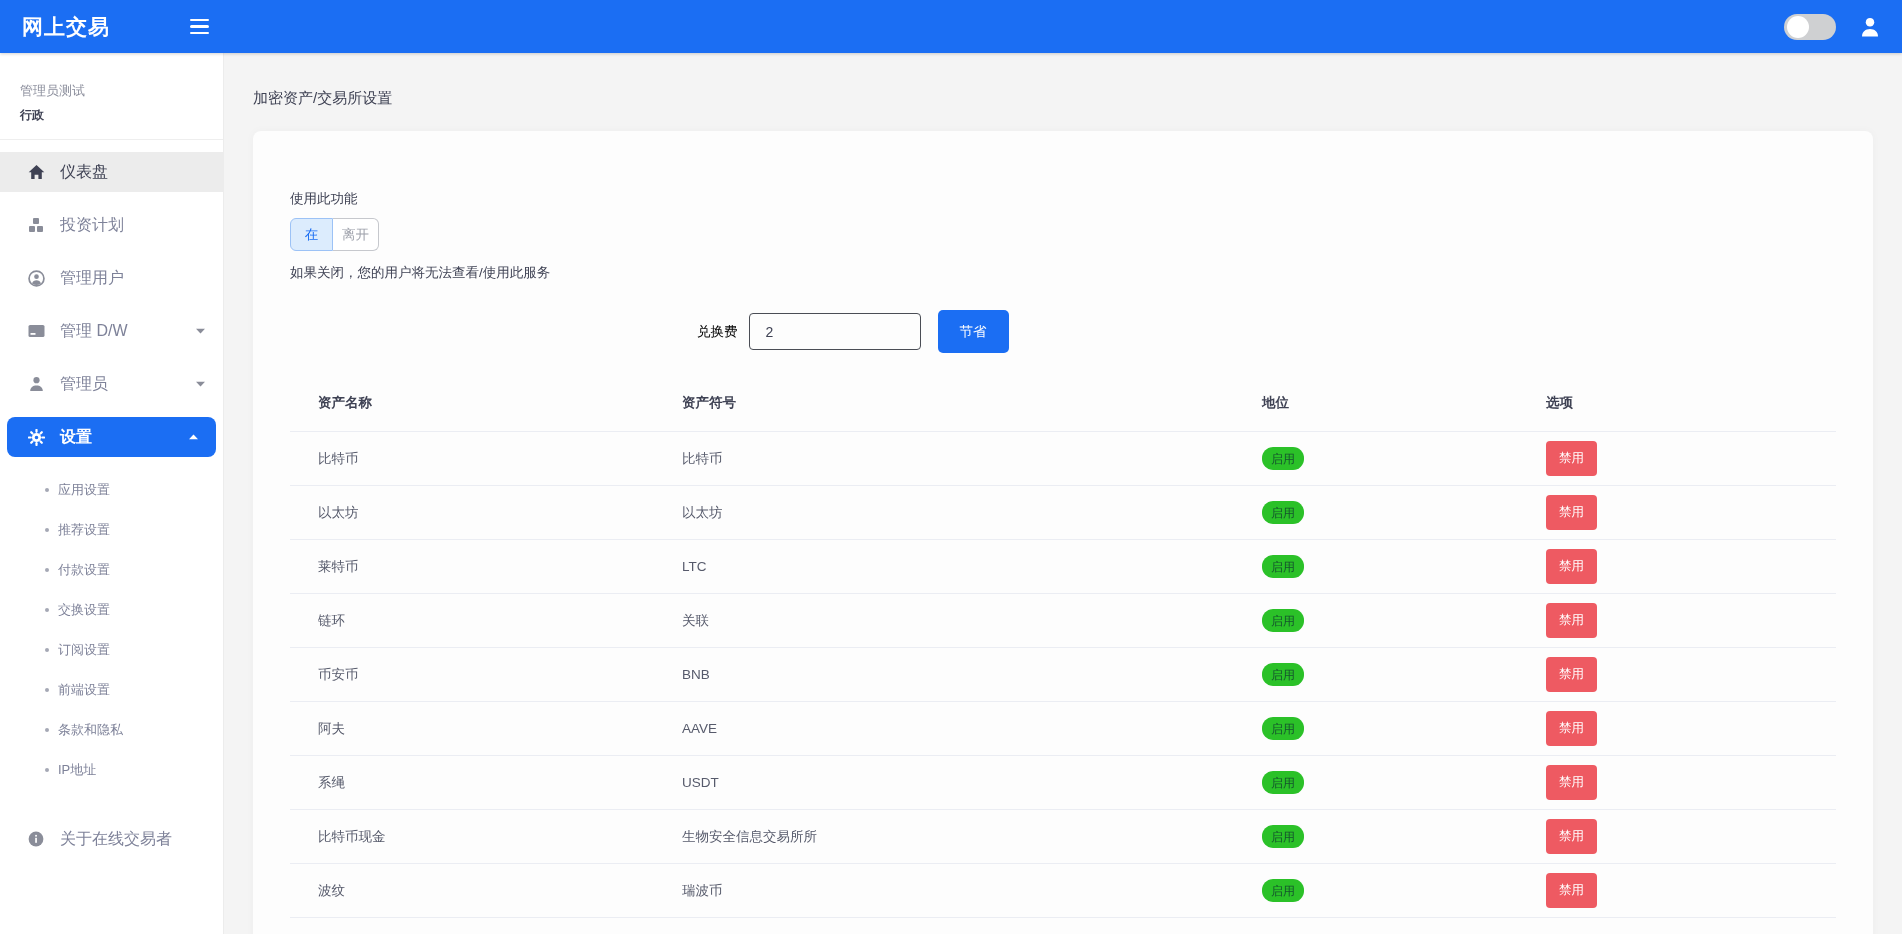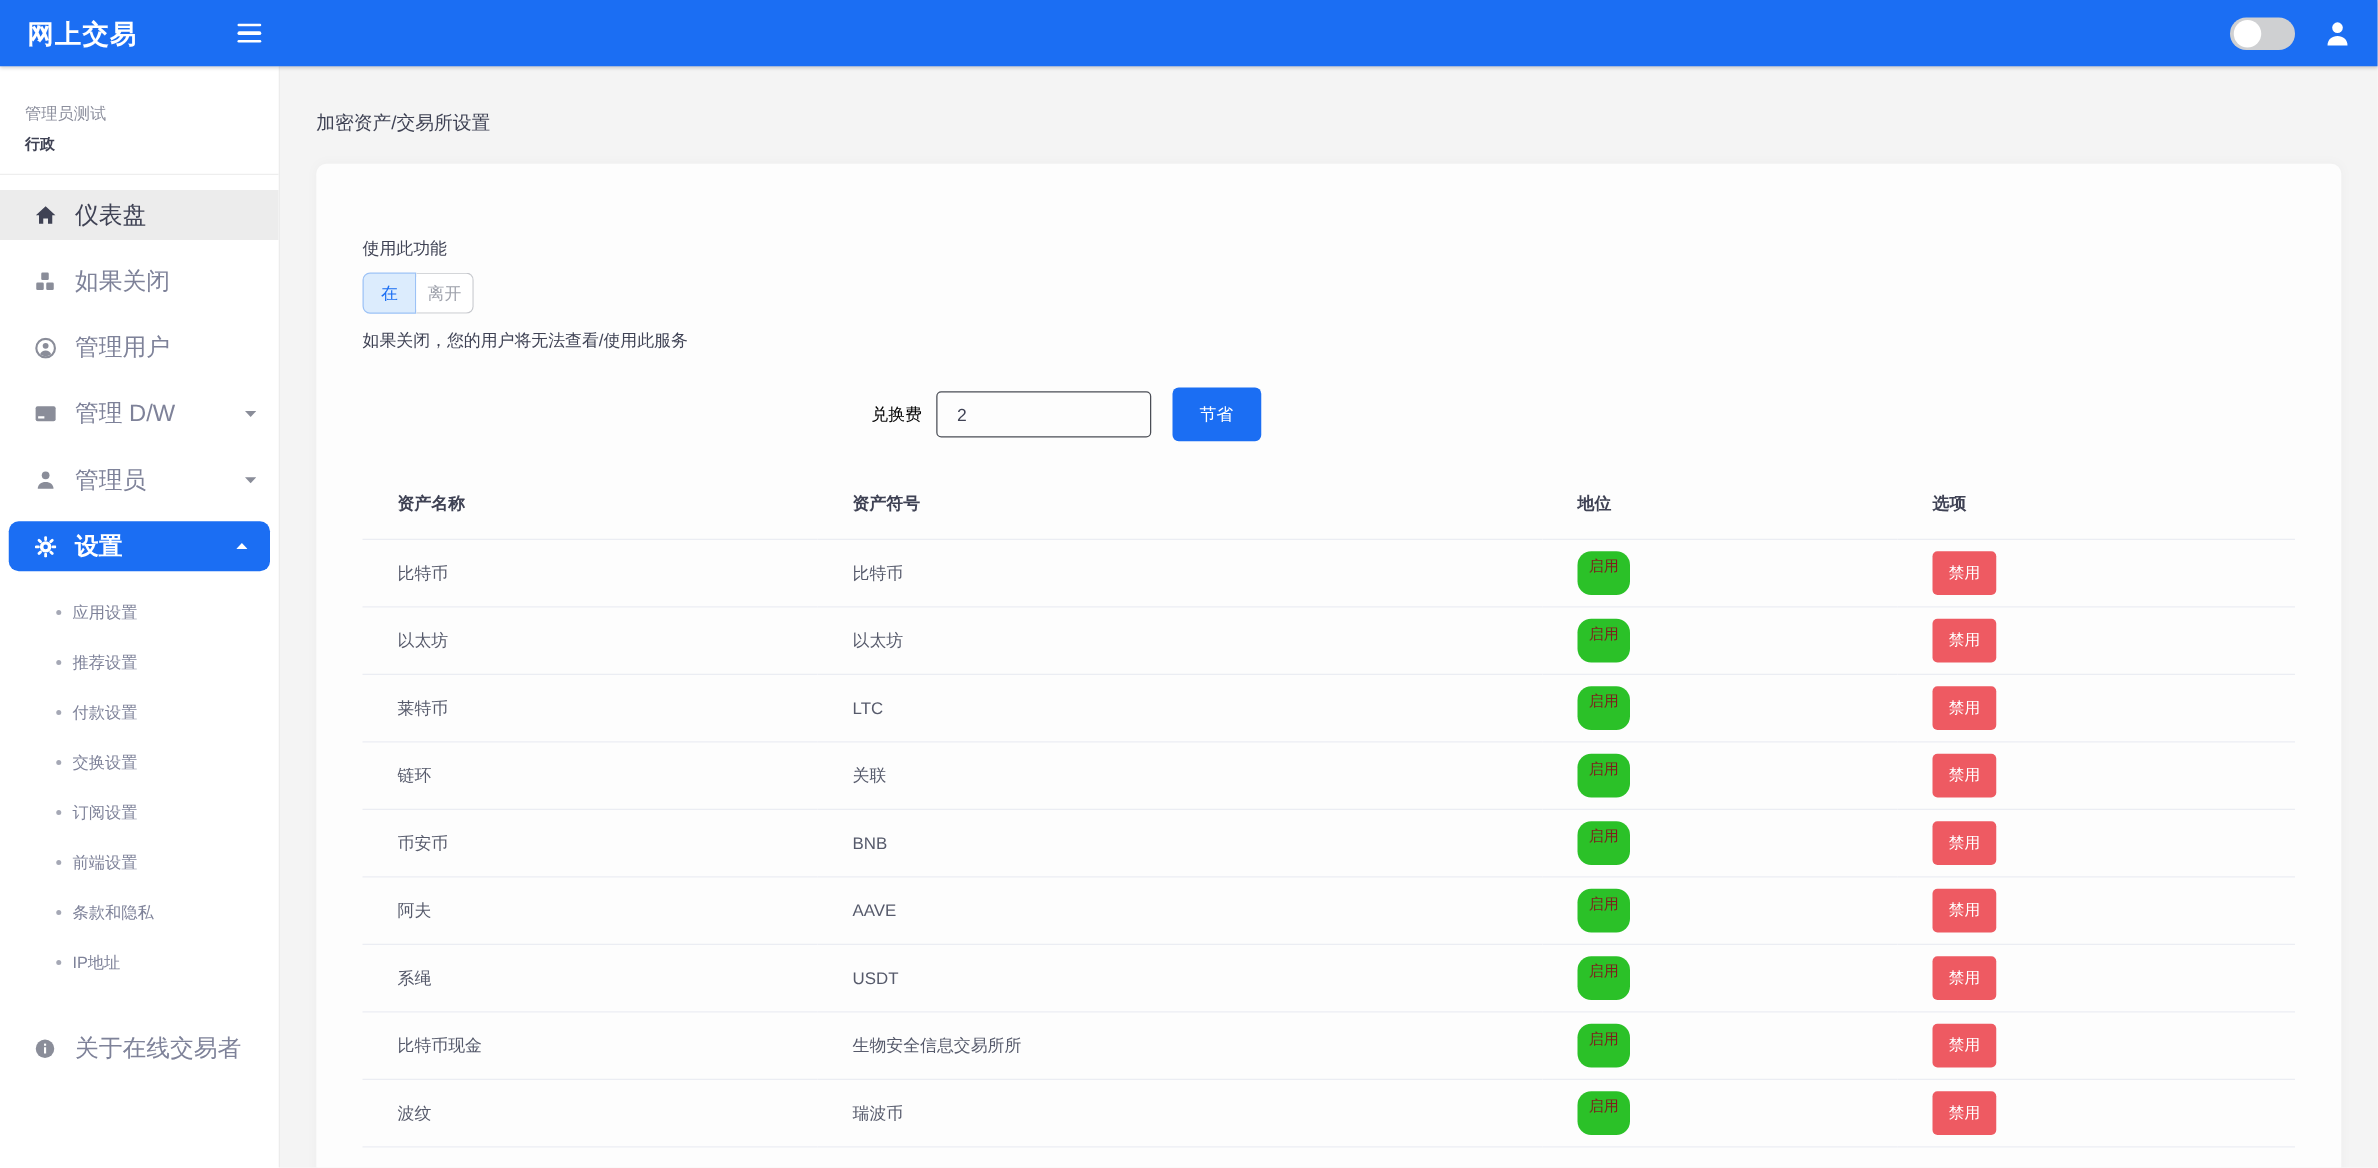--- a/index.html
+++ b/index.html
@@ -23,21 +23,21 @@
   .user-icon { display:flex; color:#fff; cursor:pointer; }
 
   
   .sidebar { position:fixed; top:53px; left:0; bottom:0; width:224px; background:#fff;
     border-right:1px solid #ececec; overflow:hidden; }
   .admin-block { padding:17px 20px 15px; border-bottom:1px solid #eeeeee;margin-top:12px; }
   .admin-name { font-size:13px; color:#8b8e9c; }
   .admin-role { font-size:12px; font-weight:bold; color:#3f4254; margin-top:7px; }
   .nav { margin-top:12px; list-style:none; }
   .nav-item { display:flex; align-items:center; height:40px; margin-bottom:13px;
-    padding:0 18px 0 27px; color:#7e8299; font-size:19px; cursor:pointer; }
+    padding:0 18px 0 27px; color:#7e8299; font-size:16px; cursor:pointer; }
   .nav-item .ico { width:18px; display:flex; justify-content:center; margin-right:15px; color:#8a8d99; }
   .nav-item .caret { margin-left:auto; display:flex; color:#8a8d99; }
   .nav-item.page-active { background:#ececec; color:#3f4254; }
   .nav-item.page-active .ico { color:#3f4254; }
   .nav-item.parent-active { background:var(--primary-blue,#1b6ef3); color:#fff;
     border-radius:8px; margin-left:7px; margin-right:7px; padding-left:20px; font-weight:bold; }
   .nav-item.parent-active .ico, .nav-item.parent-active .caret { color:#fff; }
   .submenu { list-style:none; }
   .submenu li { display:flex; align-items:center; height:40px; padding-left:45px;
     font-size:13px; color:#7e8299; cursor:pointer; }
@@ -65,22 +65,22 @@
   .fee-input { width:172px; height:37px; border:1px solid #4a4d55; border-radius:4px;
     padding:0 16px; font-size:14px; color:#3f4254; font-family:inherit; background:#fdfdfd; }
   .save-btn { margin-left:17px; width:71px; height:43px; background:var(--primary-blue,#1b6ef3);
     color:#fff; border:none; border-radius:5px; font-size:13.5px; cursor:pointer; font-family:inherit; }
 
   table.assets { width:100%; margin-top:24px; border-collapse:collapse; table-layout:fixed; }
   table.assets th { text-align:left; font-size:13.5px; font-weight:bold; color:#3f4254;
     padding:17px 0 19px 28px; border-bottom:1px solid #ebedf3; }
   table.assets td { font-size:13.5px; color:#565a6b; padding:0 0 0 28px; height:54px;
     border-bottom:1px solid #ebedf3; }
-  .status-badge { display:inline-block; background:var(--enabled-green,#2bc128); color:#7f1d1d;
-    font-size:12px; padding:4px 9px 14px; border-radius:11px; }
+  .status-badge { display:inline-block; background:var(--enabled-green,#2bc128); color:#14532d;
+    font-size:12px; padding:4px 9px 2px; border-radius:11px; }
   .disable-btn { background:var(--disable-red,#ee5a62); color:#fff; border:none;
     border-radius:4px; font-size:12.5px; padding:9px 13px; cursor:pointer; font-family:inherit; }
 </style>
 </head>
 <body>
 
 <header class="app-header">
   <span class="brand">网上交易</span>
   <button class="hamburger">
     <span></span>
@@ -117,21 +117,21 @@
     </li>
 
     <li class="nav-item">
       <span class="ico">
         <svg width="16" height="16" viewBox="0 0 16 16" fill="currentColor">
           <rect x="5" y="1" width="6" height="6" rx="1"></rect>
           <rect x="1" y="9" width="6" height="6" rx="1"></rect>
           <rect x="9" y="9" width="6" height="6" rx="1"></rect>
         </svg>
       </span>
-      <span>如果关闭</span>
+      <span>投资计划</span>
     </li>
 
     <li class="nav-item">
       <span class="ico">
         <svg width="17" height="17" viewBox="0 0 16 16">
           <circle cx="8" cy="8" r="7" fill="none" stroke="currentColor" stroke-width="1.6"></circle>
           <circle cx="8" cy="6.3" r="2.2" fill="currentColor"></circle>
           <path d="M3.8 12.6c.6-2 2.3-2.9 4.2-2.9s3.6.9 4.2 2.9a7 7 0 0 1-8.4 0z" fill="currentColor"></path>
         </svg>
       </span>

